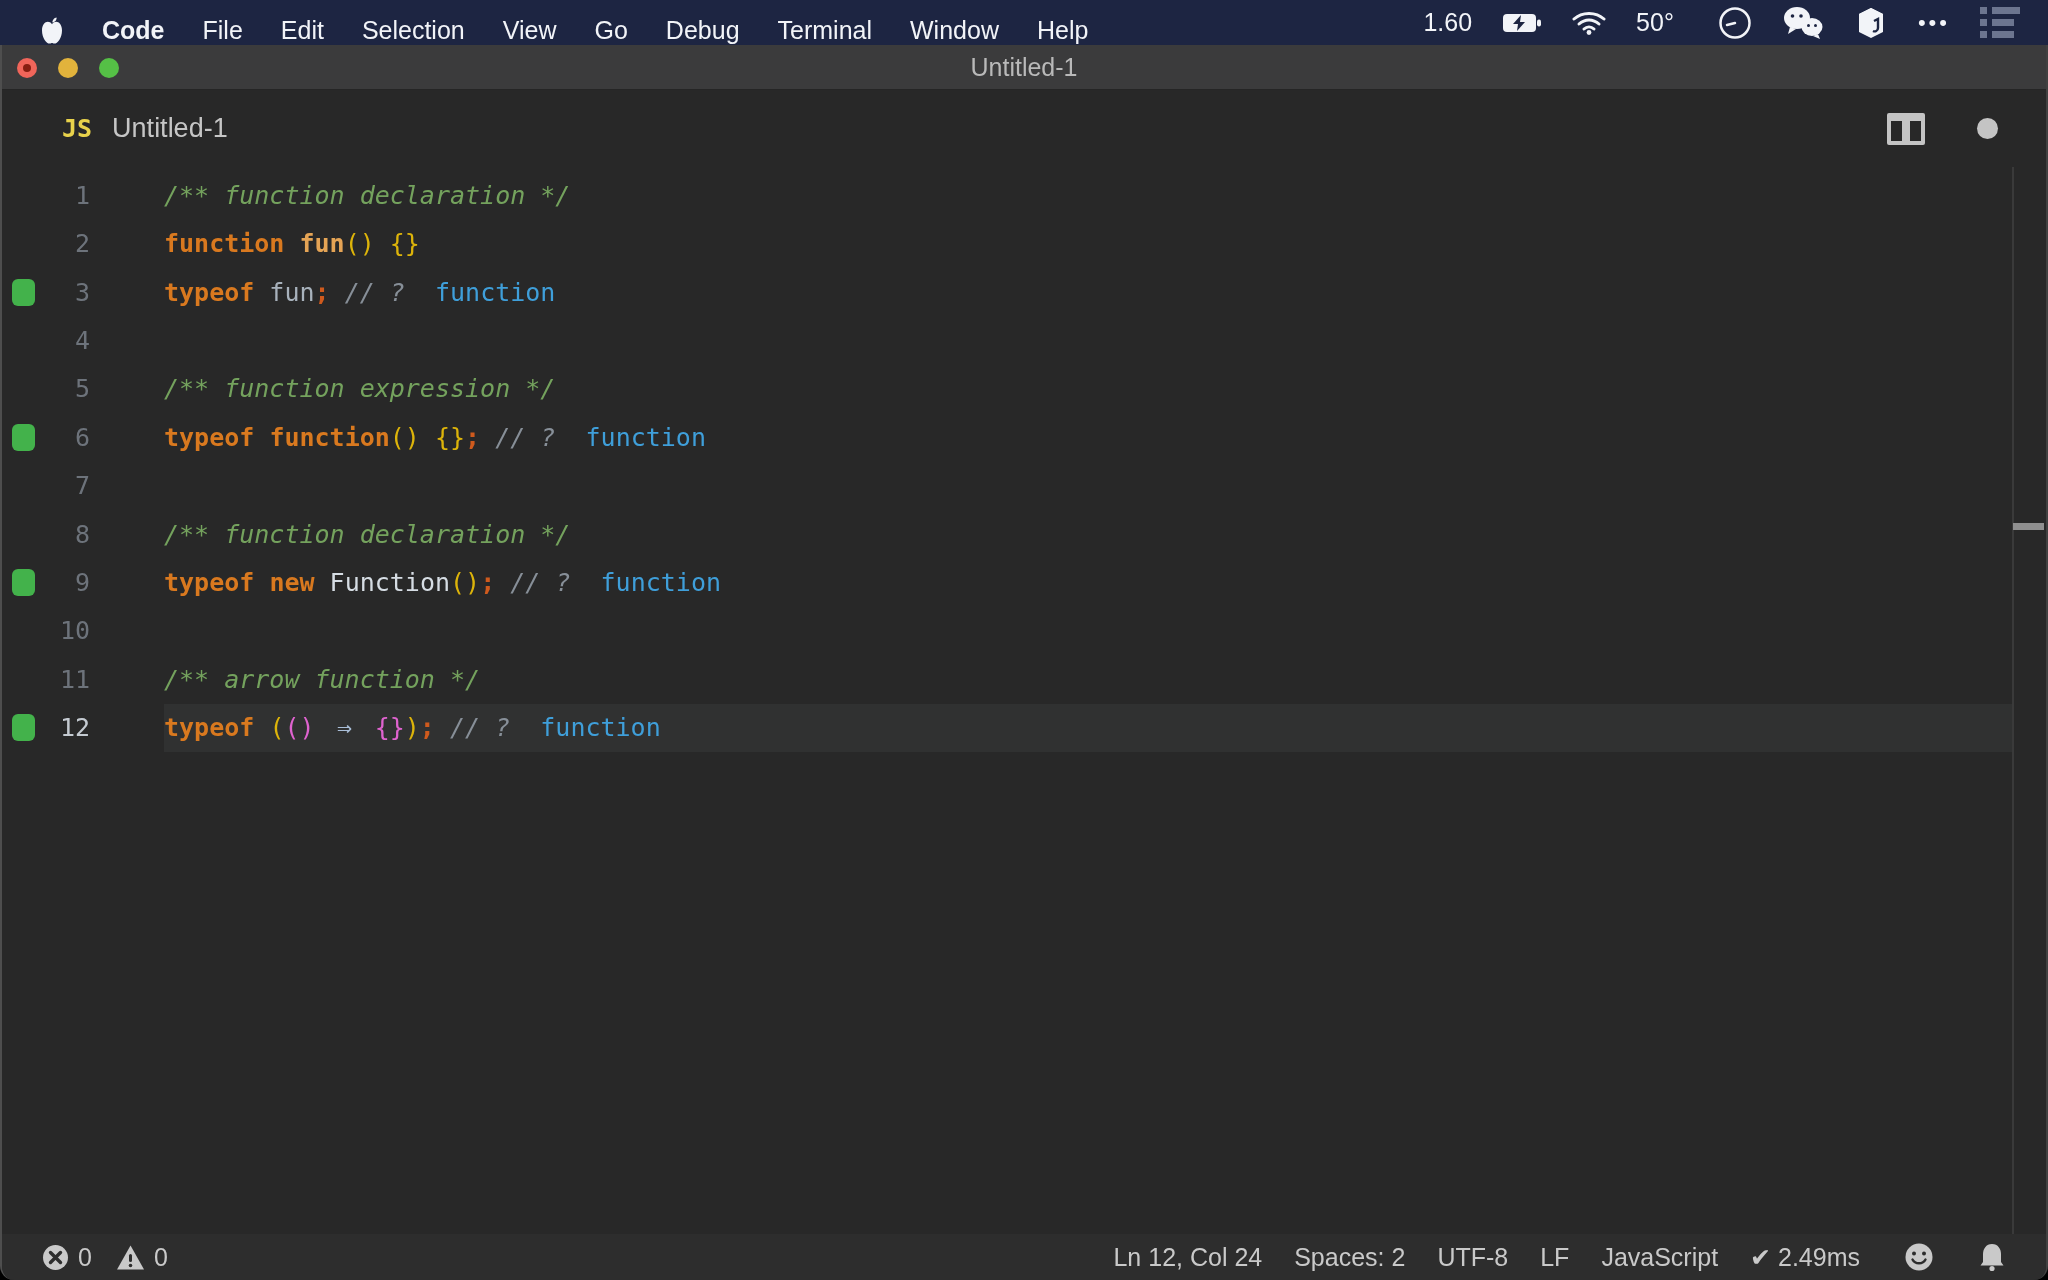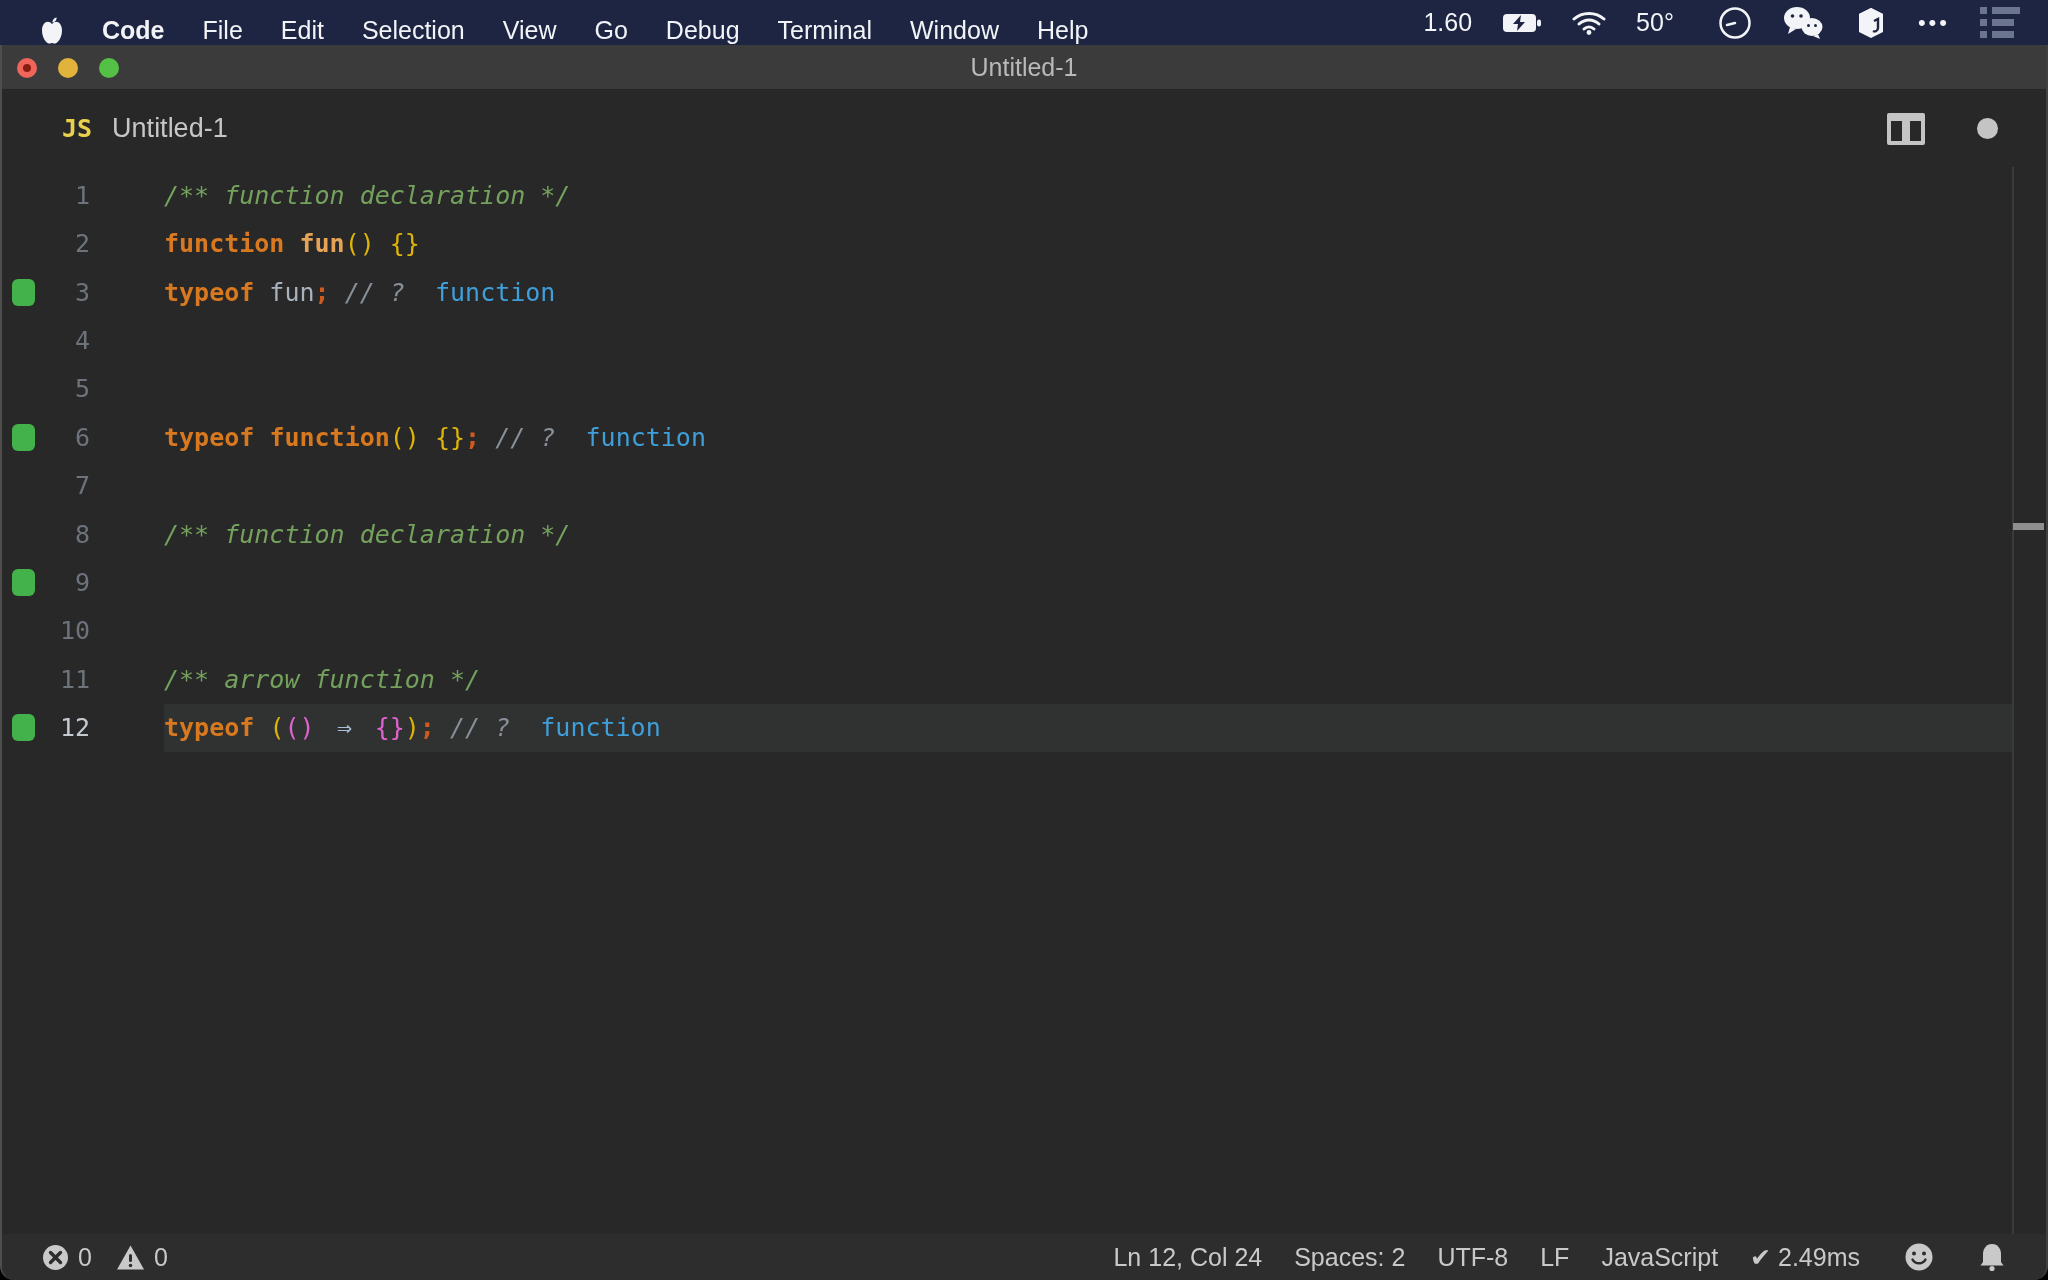--- a/index.html
+++ b/index.html
@@ -210,37 +210,39 @@
           <div class="marker"></div>
           <div class="lnum">3</div>
           <div class="ltext"><span class="tok-kw">typeof</span><span class="tok-plain"> fun</span><span class="tok-semi">;</span><span class="tok-plain"> </span><span class="tok-comment2">// ?</span><span class="tok-result">  function</span></div>
         </div>
         <div class="code-row" style="top: 150.08px;">
           <div class="lnum">4</div>
           <div class="ltext"></div>
         </div>
         <div class="code-row" style="top: 198.44px;">
           <div class="lnum">5</div>
+          <div class="ltext"><span class="tok-comment">/** function expression */</span></div>
         </div>
         <div class="code-row" style="top: 246.8px;">
           <div class="marker"></div>
           <div class="lnum">6</div>
           <div class="ltext"><span class="tok-kw">typeof</span><span class="tok-plain"> </span><span class="tok-kw">function</span><span class="tok-b1">()</span><span class="tok-plain"> </span><span class="tok-b1">{}</span><span class="tok-semi">;</span><span class="tok-plain"> </span><span class="tok-comment2">// ?</span><span class="tok-result">  function</span></div>
         </div>
         <div class="code-row" style="top: 295.16px;">
           <div class="lnum">7</div>
           <div class="ltext"></div>
         </div>
         <div class="code-row" style="top: 343.52px;">
           <div class="lnum">8</div>
           <div class="ltext"><span class="tok-comment">/** function declaration */</span></div>
         </div>
         <div class="code-row" style="top: 391.88px;">
           <div class="marker"></div>
           <div class="lnum">9</div>
+          <div class="ltext"><span class="tok-kw">typeof</span><span class="tok-plain"> </span><span class="tok-kw">new</span><span class="tok-plain"> </span><span class="tok-cls">Function</span><span class="tok-b1">()</span><span class="tok-semi">;</span><span class="tok-plain"> </span><span class="tok-comment2">// ?</span><span class="tok-result">  function</span></div>
         </div>
         <div class="code-row" style="top: 440.24px;">
           <div class="lnum">10</div>
           <div class="ltext"></div>
         </div>
         <div class="code-row" style="top: 488.6px;">
           <div class="lnum">11</div>
           <div class="ltext"><span class="tok-comment">/** arrow function */</span></div>
         </div>
         <div class="code-row" style="top: 536.96px;">

